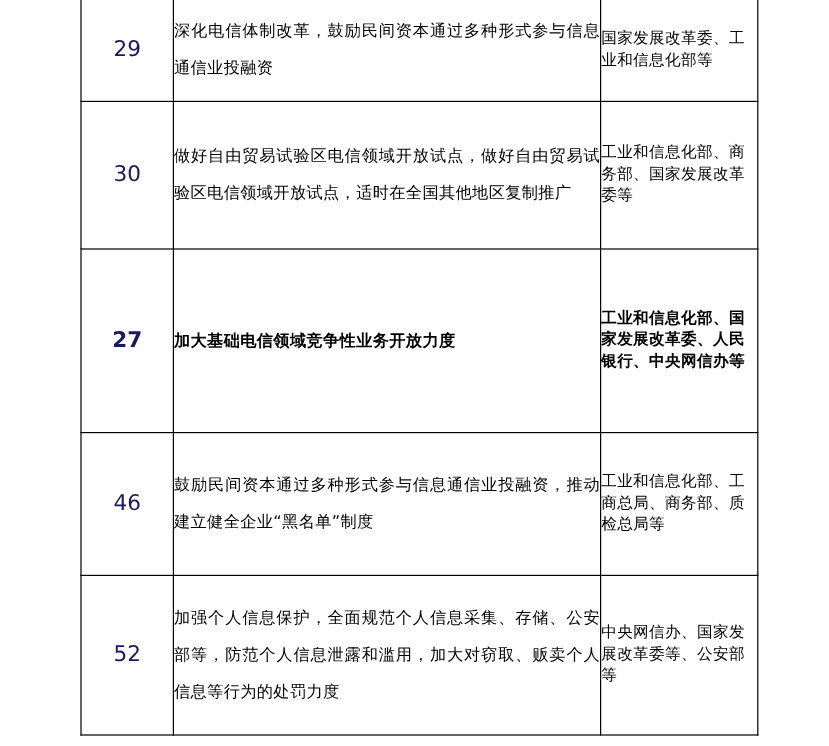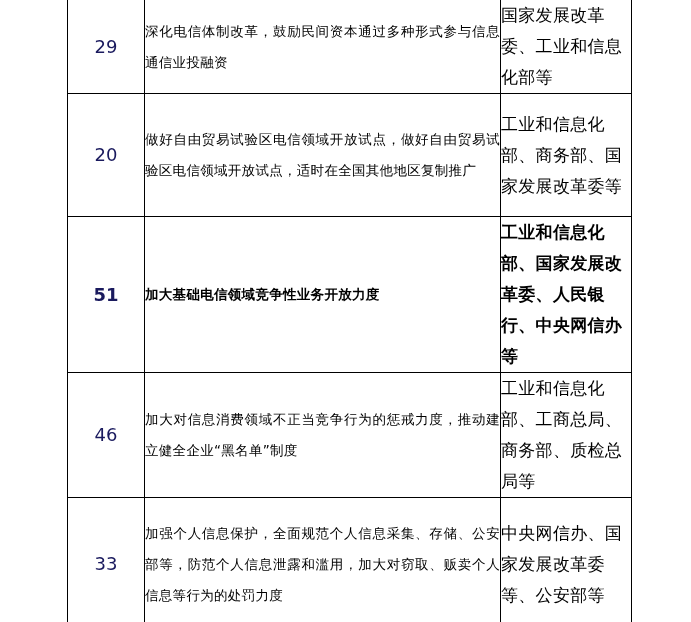--- a/index.html
+++ b/index.html
@@ -47,22 +47,22 @@
   td.item-cell {
     padding: 10px 12px 10px 13px;
     font-size: 13.5px;
     line-height: 31px;
     letter-spacing: 0.3px;
     text-align: justify;
     text-justify: inter-ideograph;
   }
   td.dept-cell {
     padding: 10px 10px 10px 11px;
-    font-size: 17px;
-    line-height: 31px;
+    font-size: 13px;
+    line-height: 18px;
     letter-spacing: 0.3px;
   }
   .row-29 td { height: 84px; }
   .row-30 td { height: 122px; }
   .row-31 td { height: 152px; font-weight: bold; }
   .row-32 td { height: 118px; }
   .row-33 td { height: 132px; }
 </style>
 </head>
 <body>
@@ -74,34 +74,34 @@
       <col class="c-item">
       <col class="c-dept">
     </colgroup>
     <tbody>
       <tr class="row-29">
         <td class="num-cell">29</td>
         <td class="item-cell">深化电信体制改革，鼓励民间资本通过多种形式参与信息通信业投融资</td>
         <td class="dept-cell">国家发展改革委、工业和信息化部等</td>
       </tr>
       <tr class="row-30">
-        <td class="num-cell">20</td>
+        <td class="num-cell">30</td>
         <td class="item-cell">做好自由贸易试验区电信领域开放试点，做好自由贸易试验区电信领域开放试点，适时在全国其他地区复制推广</td>
         <td class="dept-cell">工业和信息化部、商务部、国家发展改革委等</td>
       </tr>
       <tr class="row-31">
-        <td class="num-cell">51</td>
+        <td class="num-cell">27</td>
         <td class="item-cell">加大基础电信领域竞争性业务开放力度</td>
         <td class="dept-cell">工业和信息化部、国家发展改革委、人民银行、中央网信办等</td>
       </tr>
       <tr class="row-32">
         <td class="num-cell">46</td>
-        <td class="item-cell">加大对信息消费领域不正当竞争行为的惩戒力度，推动建立健全企业“黑名单”制度</td>
+        <td class="item-cell">鼓励民间资本通过多种形式参与信息通信业投融资，推动建立健全企业“黑名单”制度</td>
         <td class="dept-cell">工业和信息化部、工商总局、商务部、质检总局等</td>
       </tr>
       <tr class="row-33">
-        <td class="num-cell">33</td>
+        <td class="num-cell">52</td>
         <td class="item-cell">加强个人信息保护，全面规范个人信息采集、存储、公安部等，防范个人信息泄露和滥用，加大对窃取、贩卖个人信息等行为的处罚力度</td>
         <td class="dept-cell">中央网信办、国家发展改革委等、公安部等</td>
       </tr>
     </tbody>
   </table>
 </div>
 
 </body></html>

